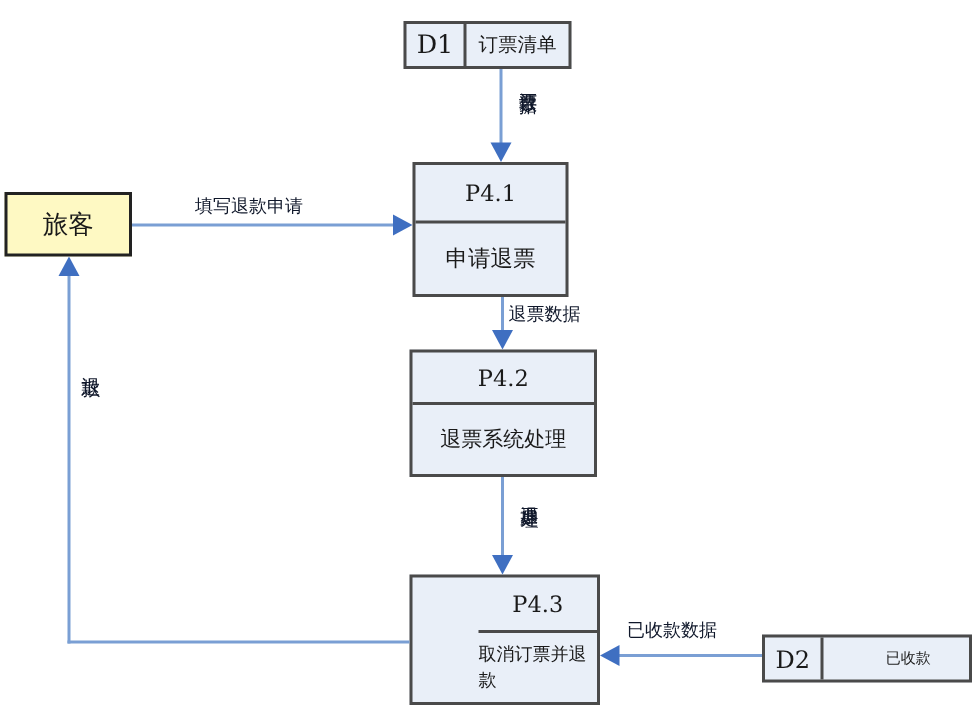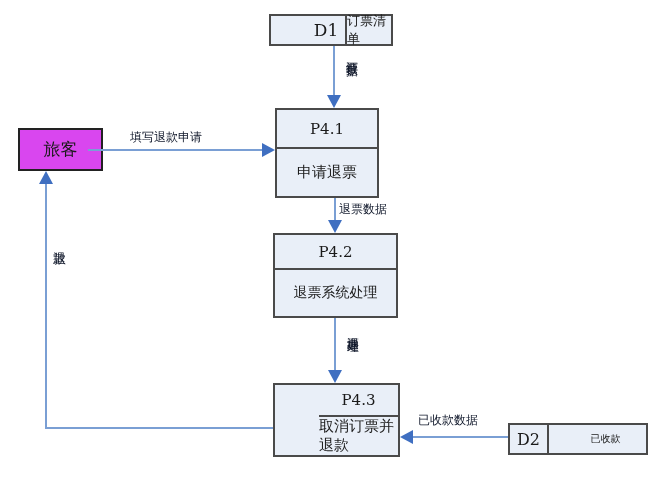--- a/index.html
+++ b/index.html
@@ -33,43 +33,42 @@
     display:flex;flex-direction:column;
   }
   .process .p-id{
     display:flex;align-items:center;justify-content:center;
     border-bottom:2px solid var(--box-border);font-size:15px;
   }
   .process .p-name{
     flex:1;display:flex;align-items:center;justify-content:center;font-size:14px;
   }
   .entity{
-    position:absolute;background:#d946ef;border:2px solid #222222;
+    position:absolute;background:#fef9c3;border:2px solid #222222;
     box-sizing:border-box;display:flex;align-items:center;justify-content:center;
     font-size:17px;
-    margin-left:15px;
   }
   
   .hline{position:absolute;height:2px;background:var(--arrow-line);}
   .vline{position:absolute;width:2px;background:var(--arrow-line);}
   .head{position:absolute;width:0;height:0;}
   .head.down{border-left:7px solid transparent;border-right:7px solid transparent;border-top:13px solid var(--arrow-head);}
   .head.up{border-left:7px solid transparent;border-right:7px solid transparent;border-bottom:13px solid var(--arrow-head);}
   .head.right{border-top:7px solid transparent;border-bottom:7px solid transparent;border-left:13px solid var(--arrow-head);}
   .head.left{border-top:7px solid transparent;border-bottom:7px solid transparent;border-right:13px solid var(--arrow-head);}
   
   .flabel{position:absolute;font-size:12px;color:#0f172a;white-space:nowrap;}
   .flabel.vert{writing-mode:vertical-rl;text-orientation:upright;letter-spacing:1px;white-space:normal;}
 </style>
 </head>
 <body>
 
 <div class="canvas">
 
-  <div class="store" style="left:269px;top:14px;width:124px;height:32px;padding-left:36px;">
+  <div class="store" style="left:269px;top:14px;width:112px;height:32px;">
     <div class="id-cell" style="width:38px;">D1</div>
     <div class="name-cell">订票清单</div>
   </div>
 
   <div class="store" style="left:508px;top:423px;width:140px;height:32px;gap:16px;">
     <div class="id-cell" style="width:37px;font-size:16px;">D2</div>
     <div class="name-cell" style="font-size:10px;">已收款</div>
   </div>
 
   <div class="entity" style="left:3px;top:128px;width:85px;height:43px;">旅客</div>
@@ -77,23 +76,23 @@
   <div class="process" style="left:275px;top:108px;width:104px;height:90px;">
     <div class="p-id" style="height:37px;">P4.1</div>
     <div class="p-name" style="font-size:15px;">申请退票</div>
   </div>
 
   <div class="process" style="left:273px;top:233px;width:125px;height:85px;">
     <div class="p-id" style="height:33px;">P4.2</div>
     <div class="p-name">退票系统处理</div>
   </div>
 
-  <div class="process" style="left:273px;top:383px;width:127px;height:74px;padding-left:44px;">
+  <div class="process" style="left:273px;top:383px;width:127px;height:87px;padding-left:44px;">
     <div class="p-id" style="height:35px;">P4.3</div>
-    <div class="p-name" style="font-size:15px;">取消订票并退款</div>
+    <div class="p-name" style="font-size:12px;">取消订票并退款</div>
   </div>
 
   <div class="vline" style="left:333px;top:46px;height:51px;"></div>
   <div class="head down" style="left:327px;top:95px;"></div>
   <div class="flabel vert" style="left:343px;top:52px;">订票数据</div>
 
   <div class="hline" style="left:88px;top:149px;width:175px;"></div>
   <div class="head right" style="left:262px;top:143px;"></div>
   <div class="flabel" style="left:130px;top:129px;">填写退款申请</div>
 

